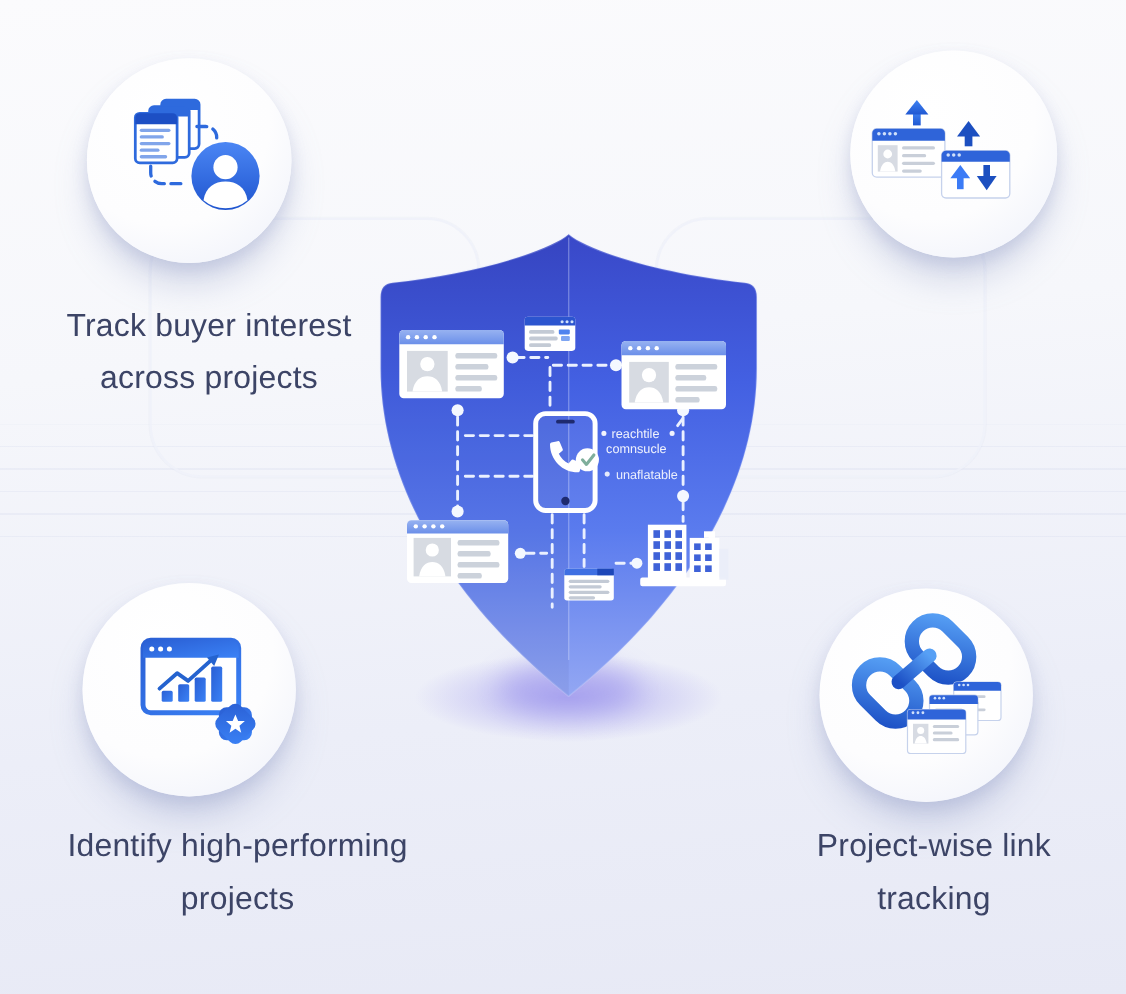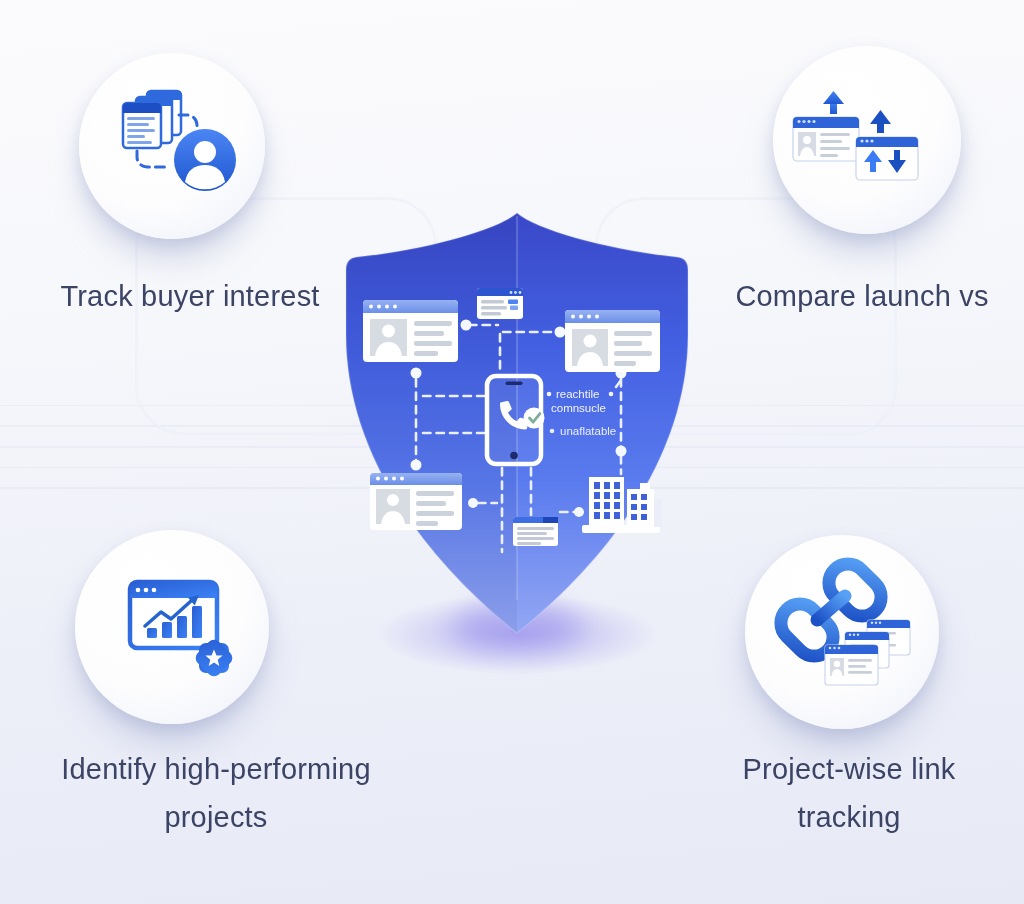--- a/index.html
+++ b/index.html
@@ -388,23 +388,23 @@
           <rect x="103" y="124" width="24" height="2.8" rx="1.4" fill="#c9cfd9"></rect>
           <rect x="103" y="130" width="18" height="2.8" rx="1.4" fill="#c9cfd9"></rect>
           <rect x="103" y="136" width="24" height="2.8" rx="1.4" fill="#c9cfd9"></rect>
         </g>
       </g>
     </svg>
   </div>
 
   <div class="label l-tl">
     <span>Track buyer interest</span>
+    <span>across projects</span>
   </div>
   <div class="label l-tr">
-    <span>Compare launch vs</span>
   </div>
   <div class="label l-br">
     <span>Project-wise link</span>
     <span>tracking</span>
   </div>
   <div class="label l-bl">
     <span>Identify high-performing</span>
     <span>projects</span>
   </div>
 

